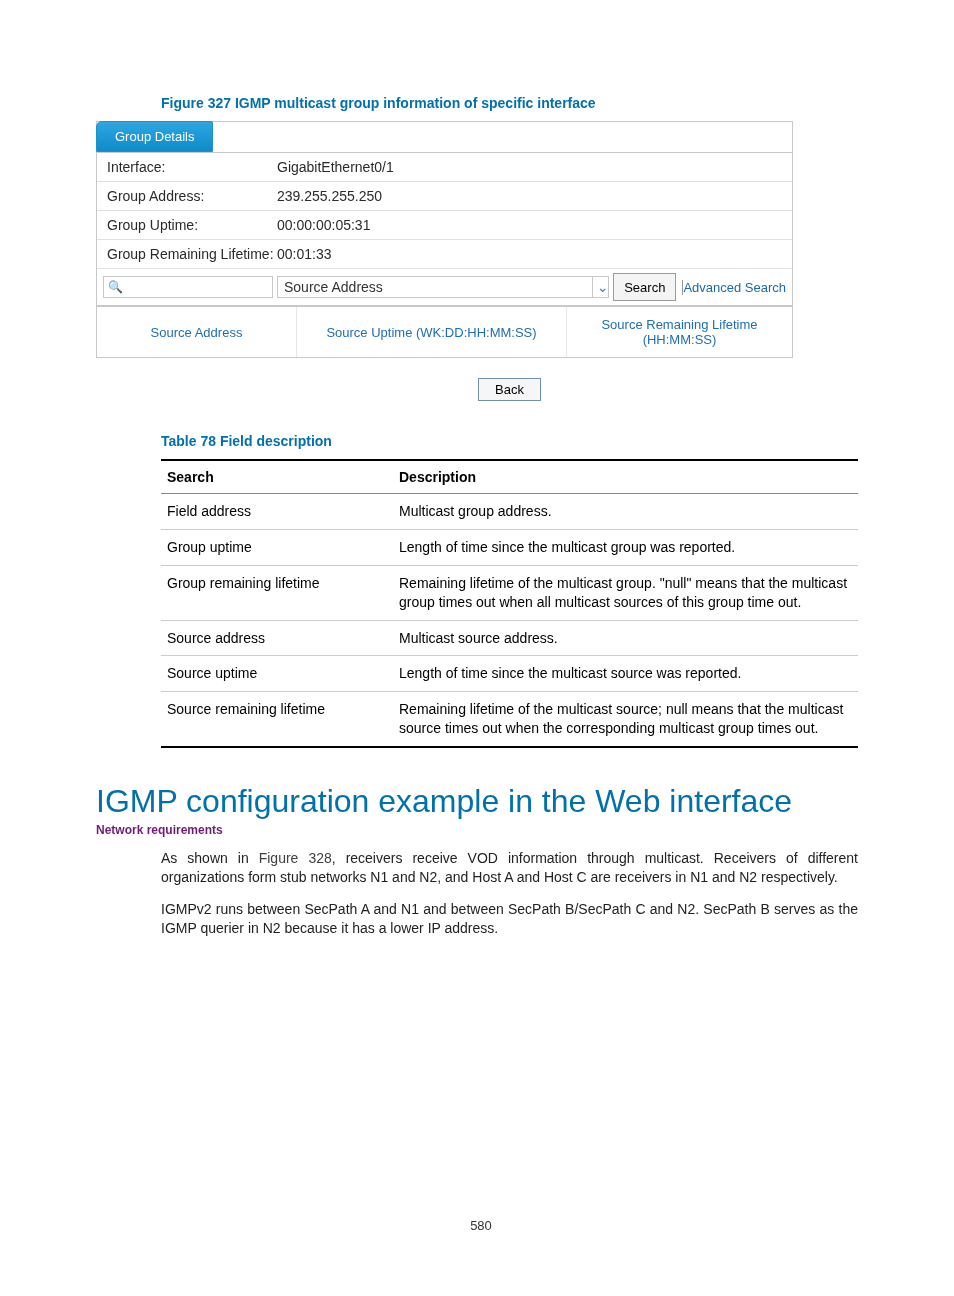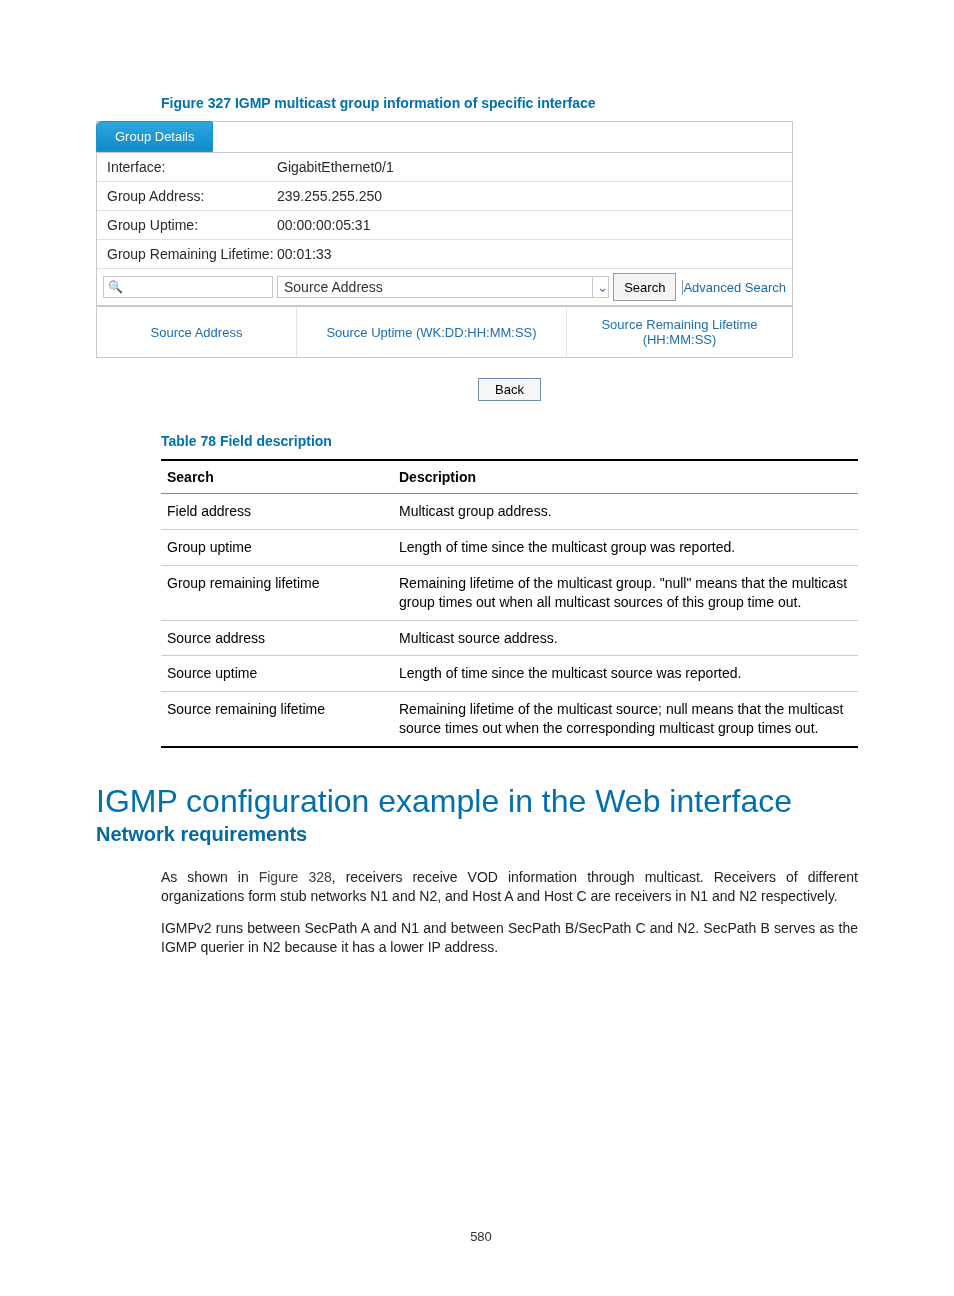--- a/index.html
+++ b/index.html
@@ -161,37 +161,37 @@
   .desc-table tr:last-child td { border-bottom: 2px solid #000; margin-left: 12px; }
   .desc-table .fcol { width: 232px; }
   h1.page-h1 {
     color: #0071ad;
     font-weight: normal;
     font-size: 32px;
     margin: 34px 0 2px 0;
     line-height: 1.2;
   }
   h2.sub-h {
-    color: #0369a1;
-    font-weight: bold;
-    font-size: 20px;
-    margin-bottom: 22px;
+    color: #701a75;
+    font-weight: bold;
+    font-size: 12px;
+    margin-bottom: 12px;
   }
   .body-p {
     margin-left: 65px;
     font-size: 14px;
     line-height: 1.4;
     text-align: justify;
     margin-bottom: 12px;
     color: #222;
   }
   .link { color: #404040; }
   .pagenum {
     position: absolute;
-    bottom: 52px;
+    bottom: 63px;
     left: 0; right: 0;
     text-align: center;
     font-size: 13px;
     color: #333;
     padding-left: 8px;
   }
   .search-input-wrap { position: relative; display:flex; align-items:center;}
 </style>
 </head>
 <body>

